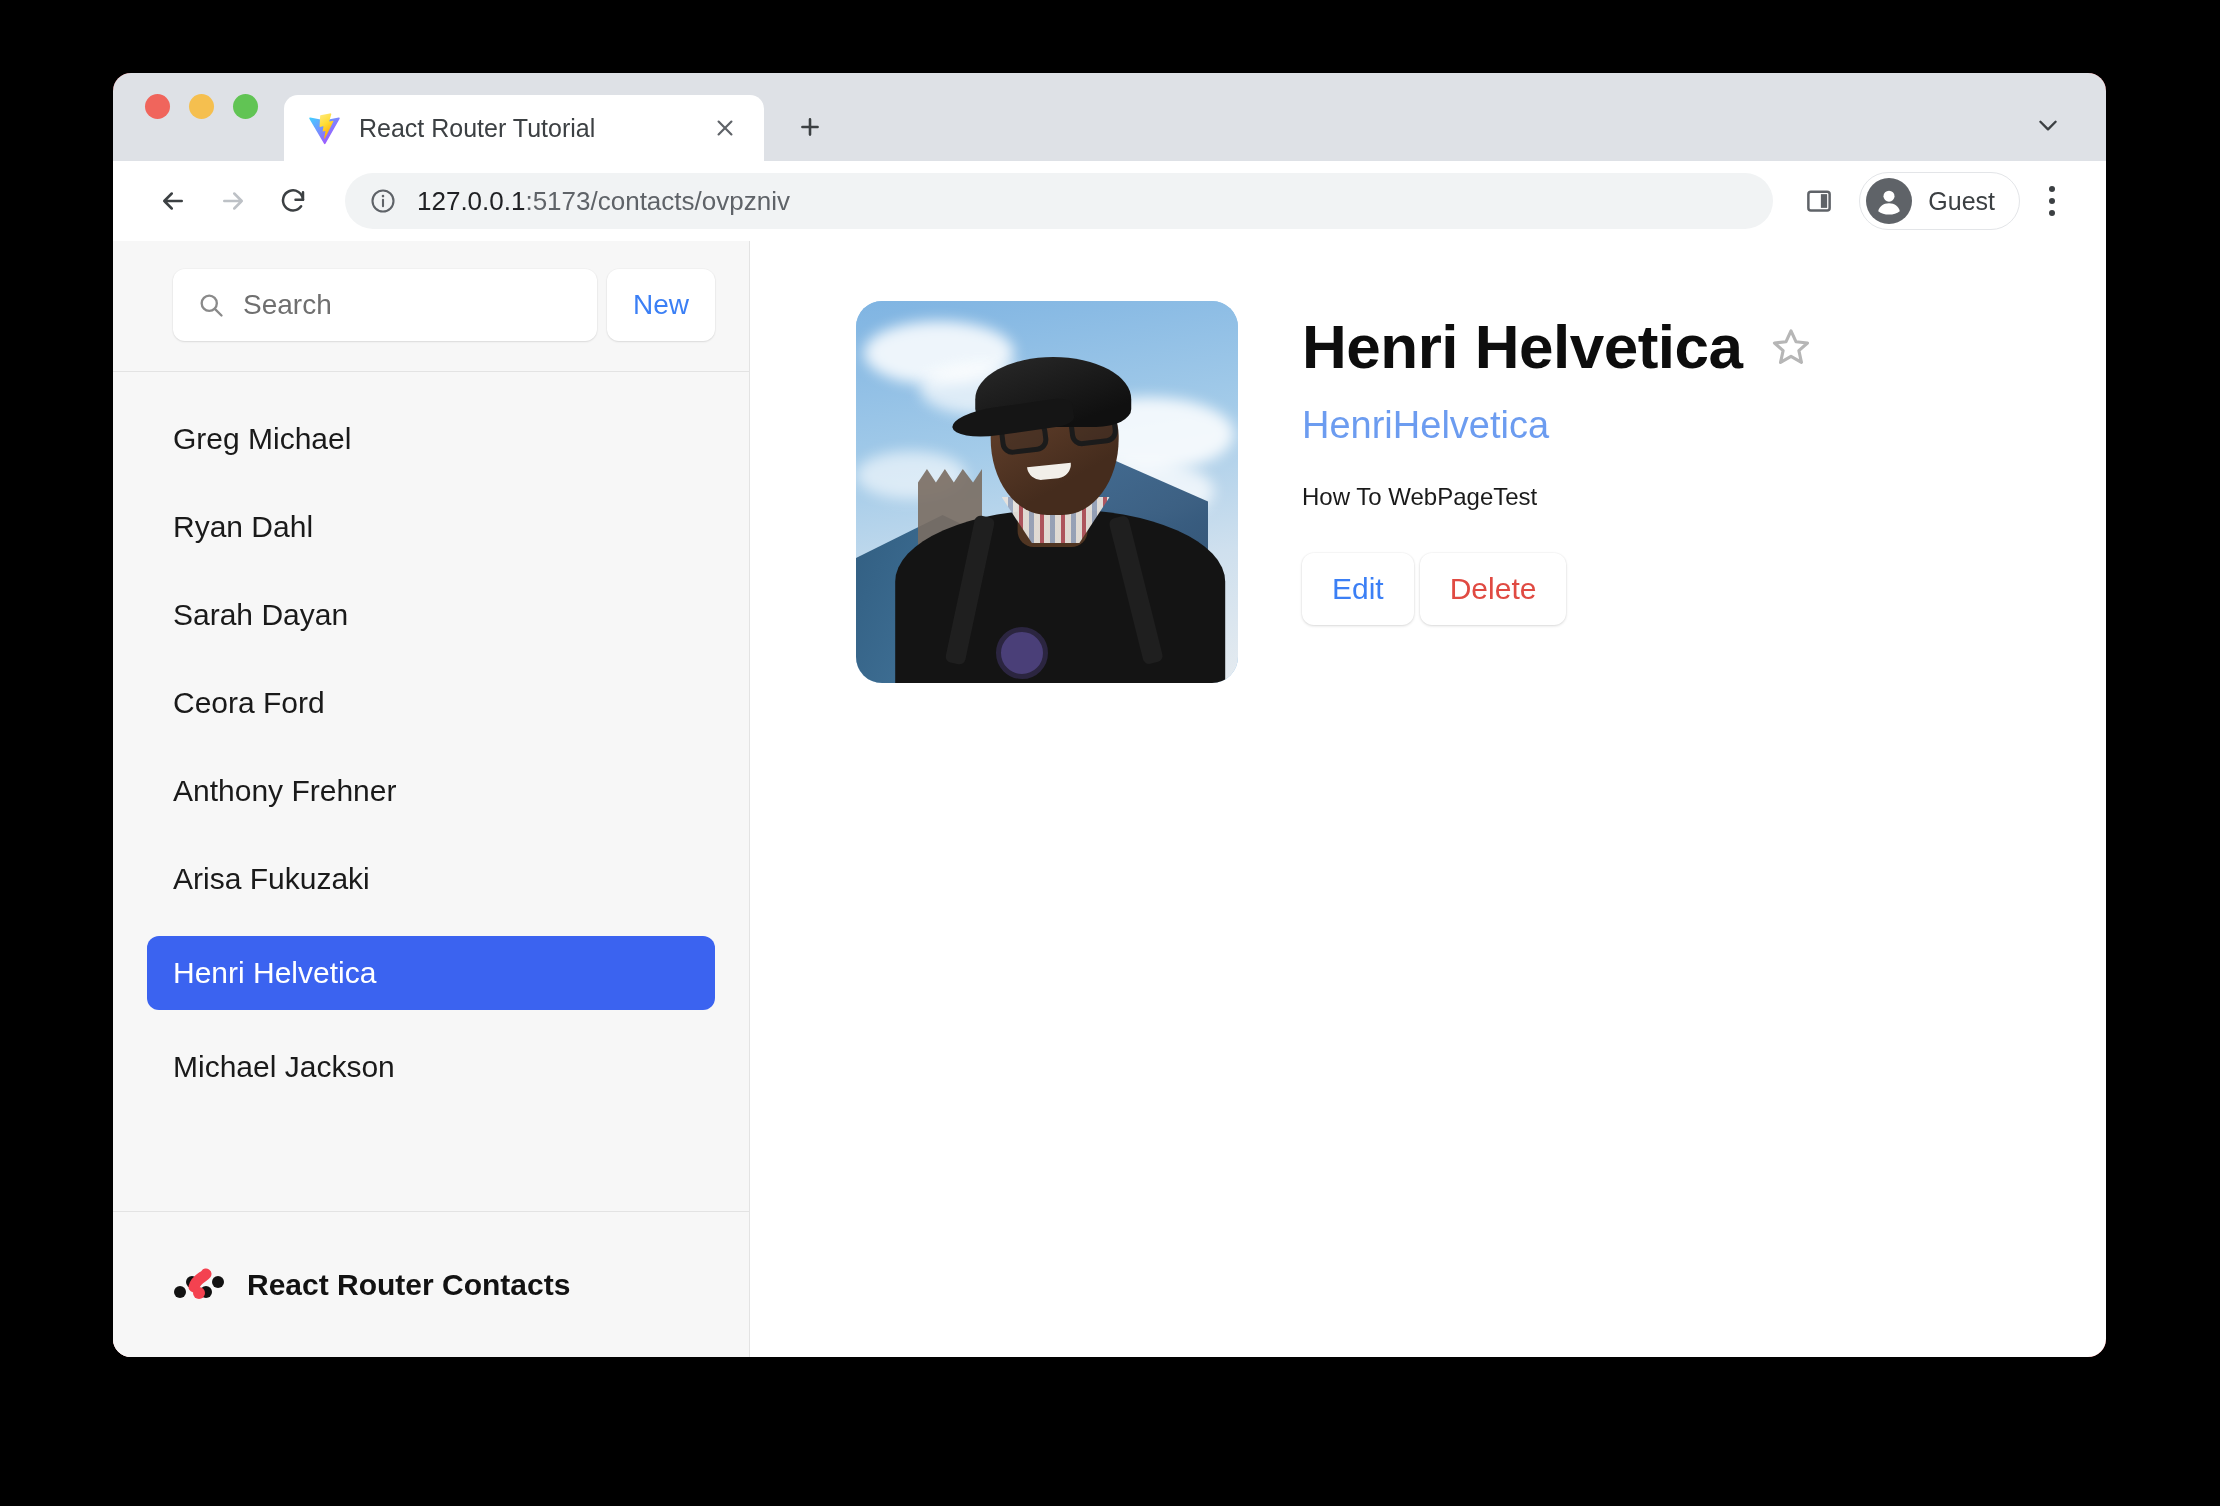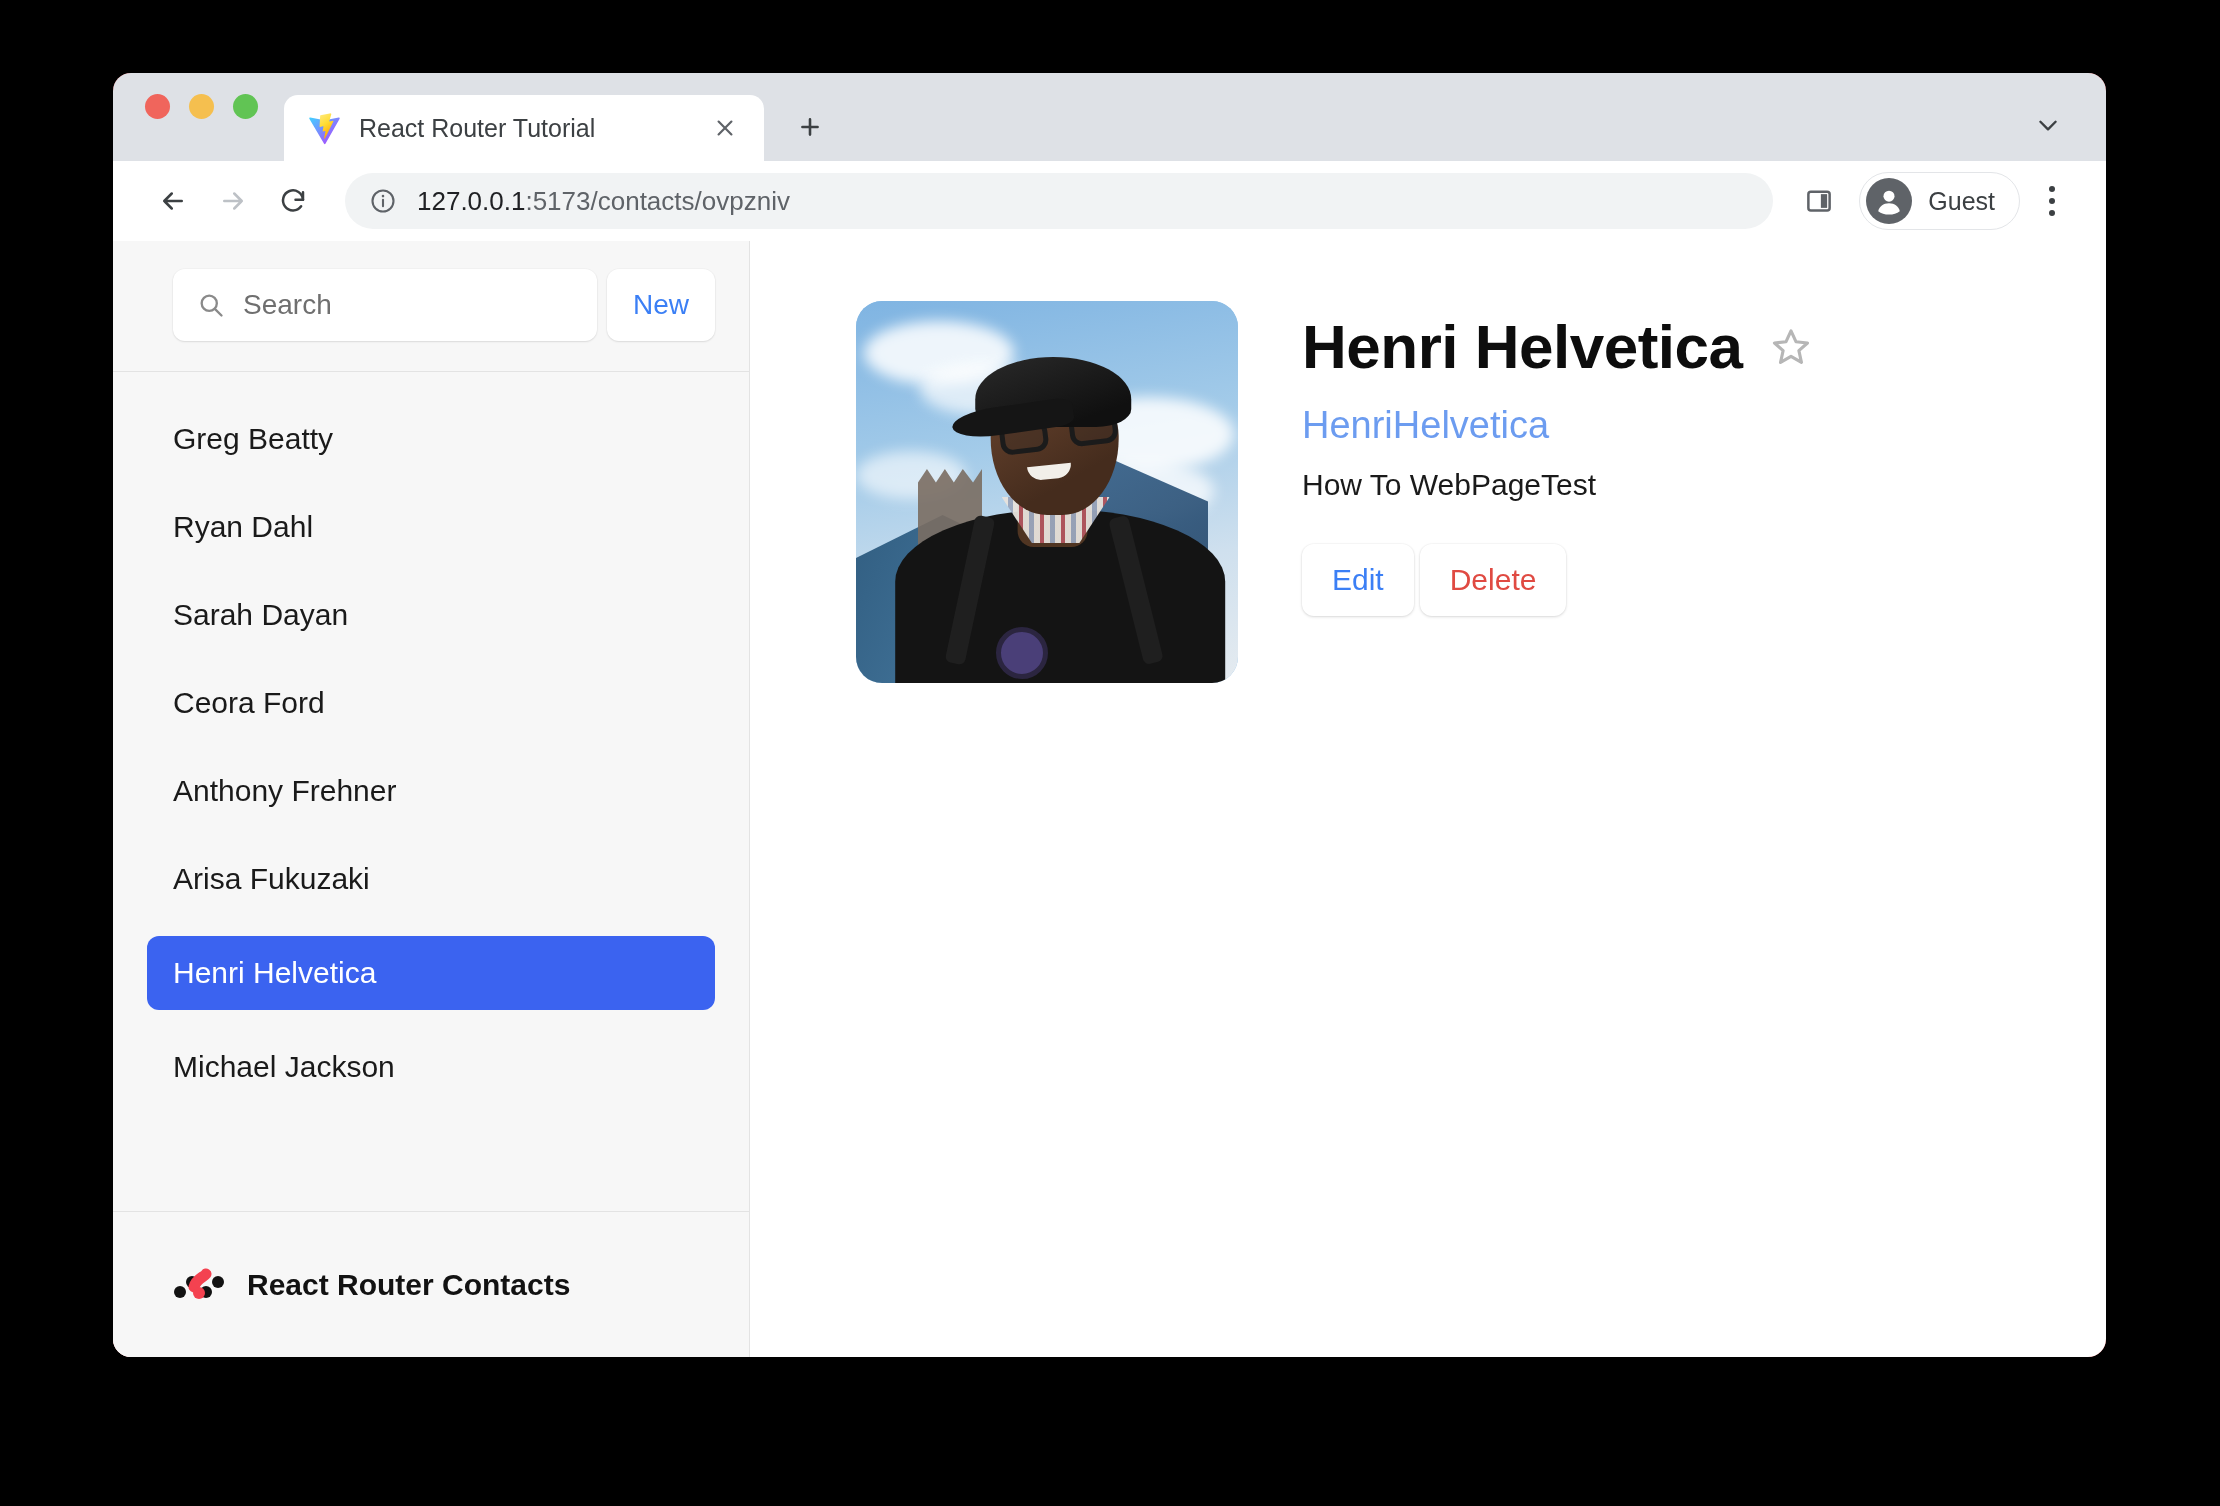--- a/index.html
+++ b/index.html
@@ -439,22 +439,22 @@
   .fav-star svg { width: 44px; height: 44px; }
 
   .detail-twitter {
     display: block;
     margin-top: 22px;
     font-size: 38px;
     color: #6c9cf0;
     text-decoration: none;
   }
   .detail-notes {
-    margin-top: 21px;
-    font-size: 30px;
+    margin-top: 36px;
+    font-size: 24px;
     color: #1a1a1a;
   }
   .detail-actions {
     margin-top: 42px;
     display: flex;
     gap: 6px;
   }
   .action-btn {
     height: 72px;
     padding: 0 30px;
@@ -585,21 +585,21 @@
               <path d="M15.5 15.5 L21 21"></path>
             </svg>
           </span>
           <span class="search-placeholder">Search</span>
         </div>
         <div class="new-btn">New</div>
       </div>
 
       <div class="contact-list">
           <div class="contact-item">
-            <span>Greg Beatty</span>
+            <span>Greg Michael</span>
           </div>
           <div class="contact-item">
             <span>Ryan Dahl</span>
           </div>
           <div class="contact-item">
             <span>Sarah Dayan</span>
           </div>
           <div class="contact-item">
             <span>Ceora Ford</span>
           </div>

